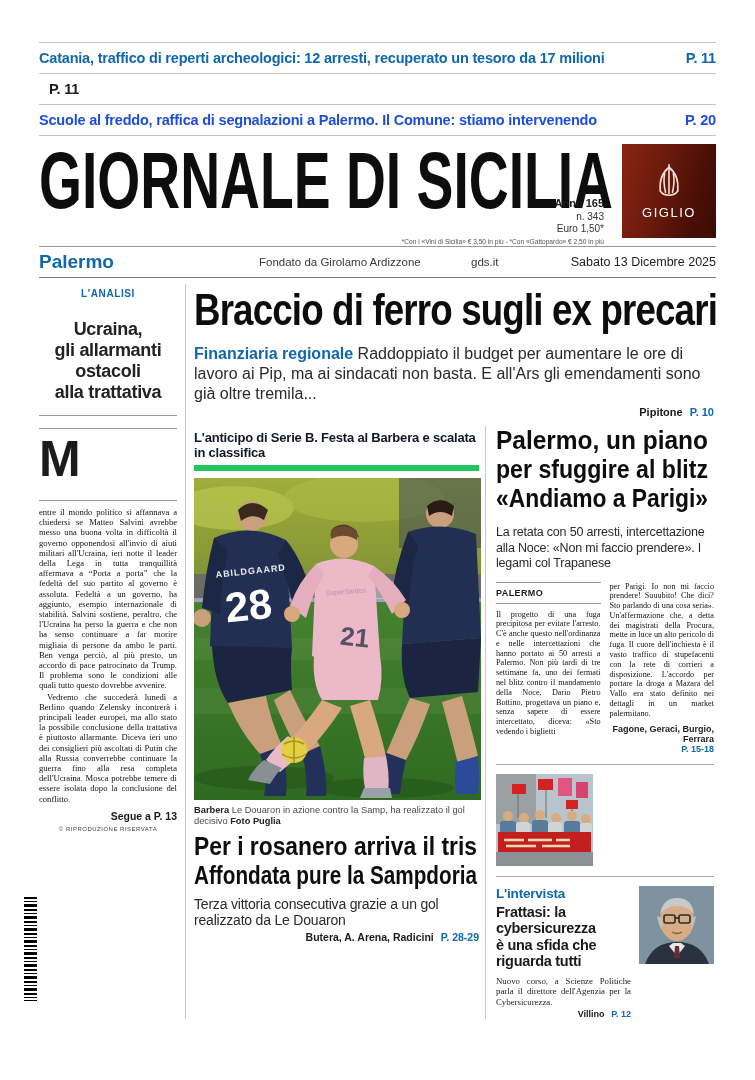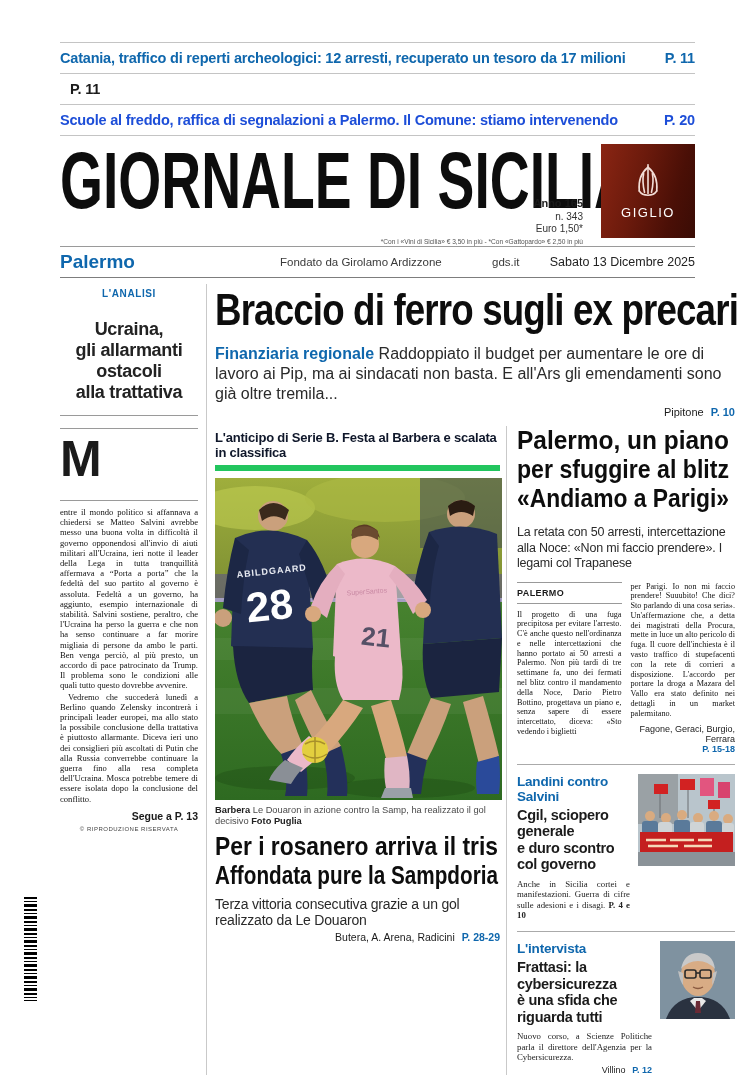--- a/index.html
+++ b/index.html
@@ -1,18 +1,18 @@
 <!DOCTYPE html>
 <html><head>
 <meta charset="utf-8">
 <style>
   html,body{margin:0;padding:0;}
   body{width:755px;height:1080px;background:#fff;position:relative;overflow:hidden;
        font-family:"Liberation Sans",sans-serif;color:#1b1b1b;}
-  .page{padding:0 60px;position:relative;}
+  .page{padding:0 39px;position:relative;}
 
   
   .teasers{margin-top:42px;border-top:1px solid #c4c4c4;}
   .teaser{display:flex;justify-content:space-between;align-items:center;height:30px;
           border-bottom:1px solid #c4c4c4;font-weight:bold;font-size:14.5px;letter-spacing:-.2px;white-space:nowrap;}
   .teaser .pref{font-size:14.5px;font-weight:bold;margin-left:10px;}
   .t-blue,.t-blue .pref{color:#0f67ad;}
   .t-black,.t-black .pref{color:#1b1b1b;}
   .t-gray,.t-gray .pref{color:#1d4ed8;}
 
@@ -41,21 +41,21 @@
   .vdiv{background:#c9c9c9;}
   .vdiv1{grid-column:2;grid-row:1/span 2;}
   .vdiv2{grid-column:4;grid-row:2;}
 
   
   .lead{grid-column:3/span 3;grid-row:1;padding:2px 0 8px 8px;}
   .lead svg text{font-family:"Liberation Sans",sans-serif;font-weight:bold;fill:#0d0d0d;letter-spacing:-1px;}
   .lead .standfirst{font-size:16px;line-height:20px;color:#2a2a2a;margin-top:6px;}
   .lead .kicker{color:#0f67ad;font-weight:bold;}
   .lead .byline{text-align:right;font-size:11px;margin-top:2px;}
-  .byl-name{font-weight:normal;color:#1b1b1b;}
+  .byl-name{font-weight:bold;color:#1b1b1b;}
   .byl-page{font-weight:bold;color:#0f67ad;margin-left:4px;}
 
   
   .analysis{grid-column:1;grid-row:1/span 2;padding:4px 8px 0 0;}
   .an-label{color:#0f67ad;font-weight:bold;font-size:10px;letter-spacing:.6px;text-align:center;}
   .an-title{font-size:18px;line-height:21px;font-weight:700;color:#222;text-align:center;
             white-space:pre-line;margin-top:20px;letter-spacing:-.3px;}
   .an-rule{height:1px;background:#9a9a9a;margin:12px 0 0;}
   .an-author{text-align:center;font-weight:bold;font-size:13px;padding:9px 0;}
   .an-initial{font-size:50px;font-weight:bold;line-height:.9;padding:8px 0 6px;}
@@ -309,29 +309,20 @@
               <span class="byl-name">Fagone, Geraci, Burgio, Ferrara</span><br>
               <span class="byl-page">P. 15-18</span>
             </div>
           </div>
         </div>
       </div>
 
       <div class="sec-rule"></div>
 
       <div class="news-item">
-        <div>
-          <div class="ni-kicker">Landini contro Salvini</div>
-          <div class="ni-headline">Cgil, sciopero generale
-e duro scontro col governo</div>
-          <div class="ni-body">
-            <span>Anche in Sicilia cortei e manifestazioni. Guerra di cifre sulle adesioni e i disagi. </span>
-            <span class="ni-page">P. 4 e 10</span>
-          </div>
-        </div>
         <svg width="97" height="92" viewBox="0 0 97 92">
           <rect width="97" height="92" fill="#b9c5cc"></rect>
           <rect x="0" y="0" width="40" height="50" fill="#9aa1a5"></rect>
           <rect x="62" y="4" width="14" height="18" fill="#e2557f"></rect>
           <rect x="80" y="8" width="12" height="16" fill="#d8436e"></rect>
           <g fill="#d22222">
             <rect x="16" y="10" width="14" height="10"></rect>
             <rect x="42" y="5" width="15" height="11"></rect>
             <rect x="70" y="26" width="12" height="9"></rect>
           </g>

